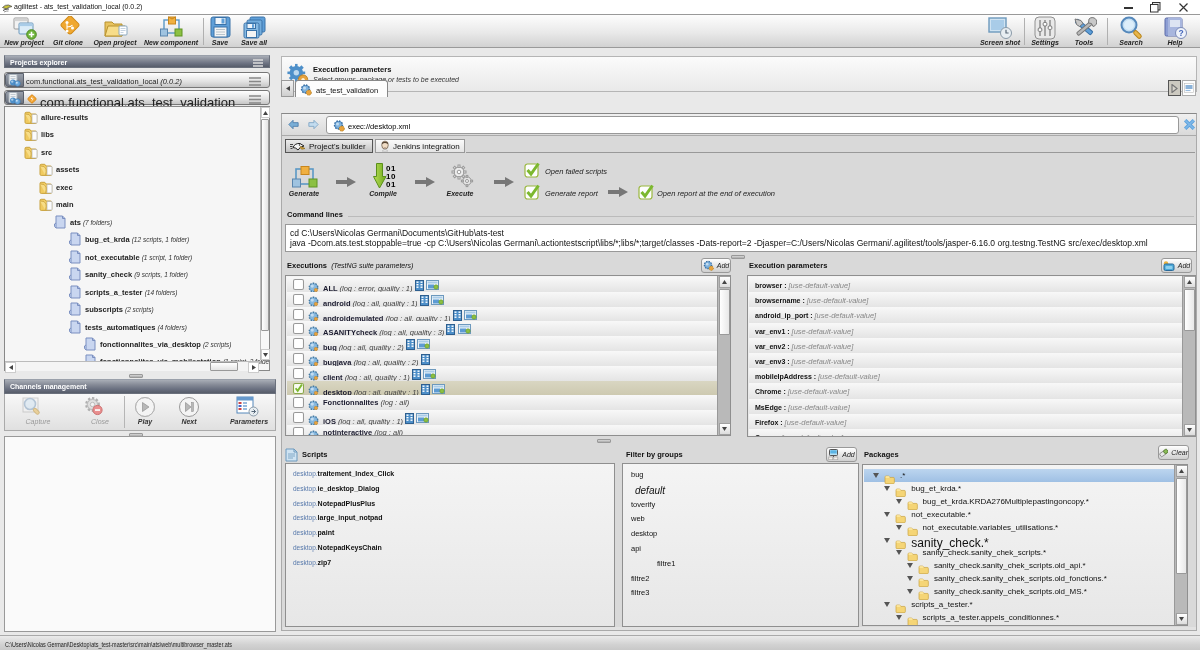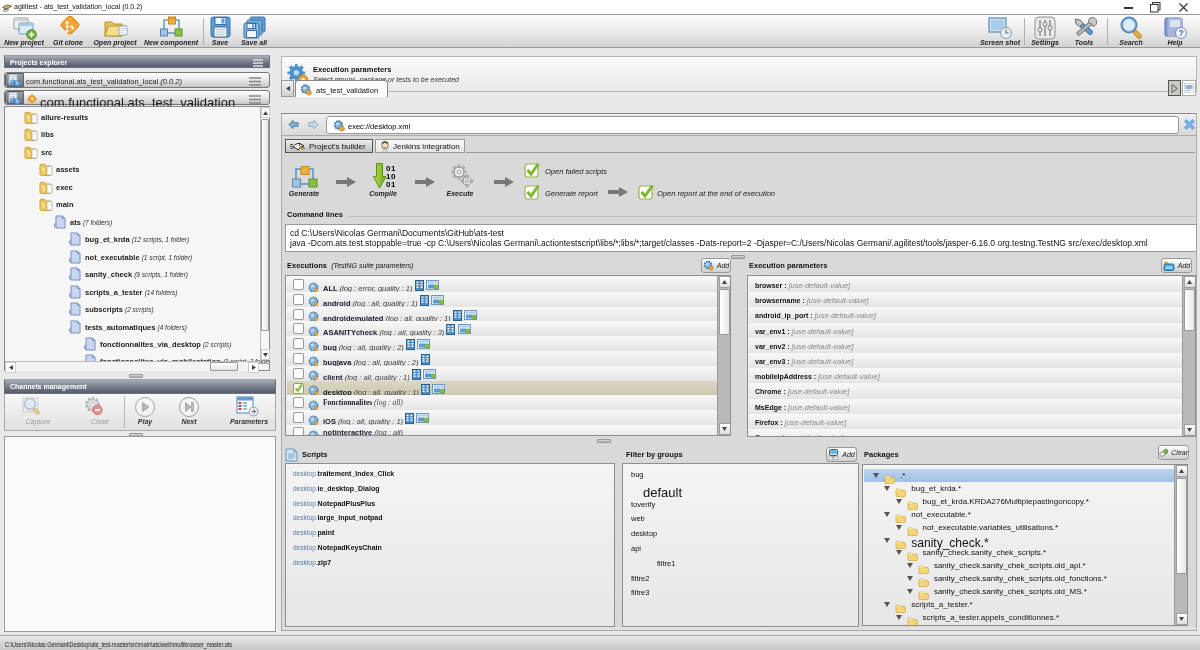--- a/index.html
+++ b/index.html
@@ -737,21 +737,21 @@
       <div class="abs" style="left:1px;top:119.4px;width:433px;height:14.8px;background:linear-gradient(#f8f8f8,#e4e4e4);">
         <svg class="abs" style="left:6px;top:2px;" width="11" height="11" viewBox="0 0 10.5 10.5">
           <rect x="0.5" y="0.5" width="9.5" height="9.5" rx="1.5" fill="#fff" stroke="#999"></rect>
         </svg>
         <div class="abs" style="left:21px;top:1.5px;"><svg width="11" height="11" viewBox="0 0 12 12">
             <circle cx="6" cy="6" r="4.6" fill="#6fa8d8" stroke="#46799f" stroke-width="1.6" stroke-dasharray="1.6 1.3"></circle>
             <circle cx="6" cy="6" r="3.6" fill="#87b8de"></circle>
             <circle cx="4.6" cy="4.4" r="1.8" fill="#c3dcf0"></circle>
             <circle cx="8.6" cy="8.8" r="1.9" fill="#e8a33d" stroke="#b97c1e" stroke-width="0.5"></circle>
           </svg></div>
-        <div class="abs" style="left:36px;top:3px;font-size:7.5px;font-weight:bold;color:#1a1a2e;white-space:nowrap;font-family:Liberation Serif, serif;">Fonctionnalites <span class="ti" style="font-weight:normal;font-size:7.5px;color:#444;">(log : all)</span></div>
+        <div class="abs" style="left:36px;top:3px;font-size:7.5px;font-weight:bold;color:#1a1a2e;white-space:nowrap;">Fonctionnalites <span class="ti" style="font-weight:normal;font-size:7.5px;color:#444;">(log : all)</span></div>
       </div>
       <div class="abs" style="left:1px;top:134.20000000000002px;width:433px;height:14.8px;background:linear-gradient(#f8f8f8,#e4e4e4);">
         <svg class="abs" style="left:6px;top:2px;" width="11" height="11" viewBox="0 0 10.5 10.5">
           <rect x="0.5" y="0.5" width="9.5" height="9.5" rx="1.5" fill="#fff" stroke="#999"></rect>
         </svg>
         <div class="abs" style="left:21px;top:1.5px;"><svg width="11" height="11" viewBox="0 0 12 12">
             <circle cx="6" cy="6" r="4.6" fill="#6fa8d8" stroke="#46799f" stroke-width="1.6" stroke-dasharray="1.6 1.3"></circle>
             <circle cx="6" cy="6" r="3.6" fill="#87b8de"></circle>
             <circle cx="4.6" cy="4.4" r="1.8" fill="#c3dcf0"></circle>
             <circle cx="8.6" cy="8.8" r="1.9" fill="#e8a33d" stroke="#b97c1e" stroke-width="0.5"></circle>
@@ -873,21 +873,21 @@
   <div class="abs tlabel" style="left:344px;top:314px;">Filter by groups</div>
   <div class="btn abs" style="left:544px;top:311px;width:31px;height:15px;"><svg width="11" height="11" viewBox="0 0 11 11">
         <rect x="1.5" y="0.5" width="8" height="6" rx="0.8" fill="#b8e0f4" stroke="#555"></rect>
         <rect x="2.3" y="1.3" width="6.4" height="3.2" fill="#5bb4e4"></rect>
         <path d="M5.5 6.5 v1.5" stroke="#555"></path>
         <rect x="0.8" y="8" width="4" height="2.8" fill="#f4f0ec" stroke="#999" stroke-width="0.6"></rect>
         <rect x="5.8" y="8" width="4" height="2.8" fill="#f4f0ec" stroke="#999" stroke-width="0.6"></rect>
       </svg>Add</div>
   <div class="abs listbox" id="filterlist" style="left:340px;top:327px;width:237px;height:164px;">
       <div class="abs" style="left:8px;top:6px;font-size:7.5px;color:#111;">bug</div>
-      <div class="abs" style="left:20px;top:20.8px;font-size:13px;color:#111;">default</div>
+      <div class="abs" style="left:12px;top:20.8px;font-size:10px;color:#111;font-style:italic;">default</div>
       <div class="abs" style="left:8px;top:35.6px;font-size:7.5px;color:#111;">toverify</div>
       <div class="abs" style="left:8px;top:50.400000000000006px;font-size:7.5px;color:#111;">web</div>
       <div class="abs" style="left:8px;top:65.2px;font-size:7.5px;color:#111;">desktop</div>
       <div class="abs" style="left:8px;top:80px;font-size:7.5px;color:#111;">api</div>
       <div class="abs" style="left:8px;top:94.80000000000001px;font-size:7.5px;color:#111;padding-left:26px;">filtre1</div>
       <div class="abs" style="left:8px;top:109.60000000000001px;font-size:7.5px;color:#111;">filtre2</div>
       <div class="abs" style="left:8px;top:124.4px;font-size:7.5px;color:#111;">filtre3</div>
     </div>
 
   <div class="abs tlabel" style="left:582px;top:314px;">Packages</div>

